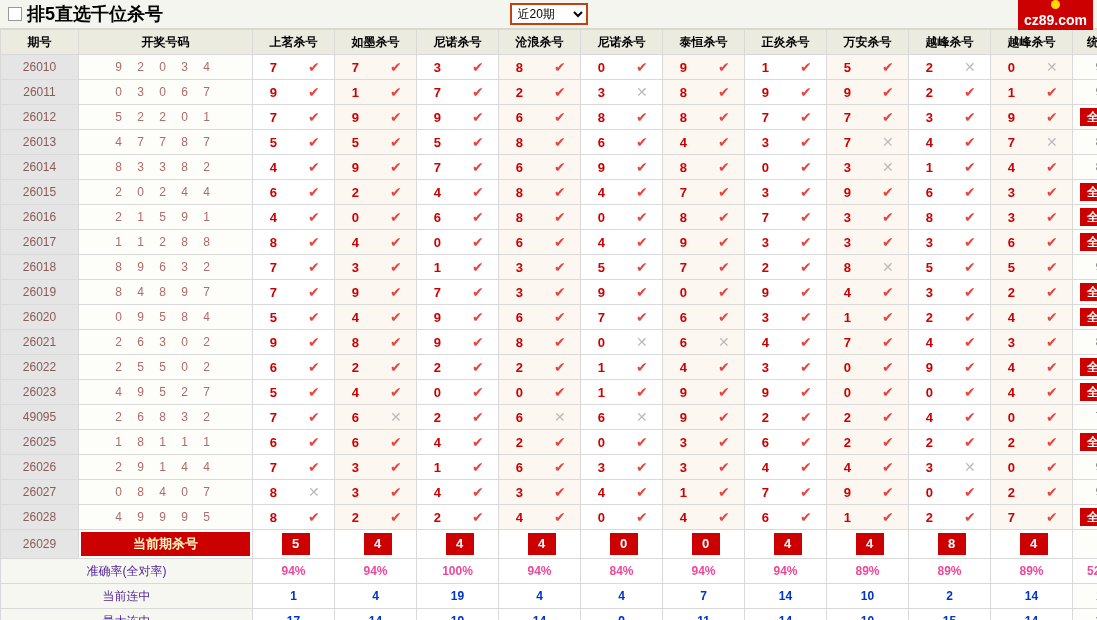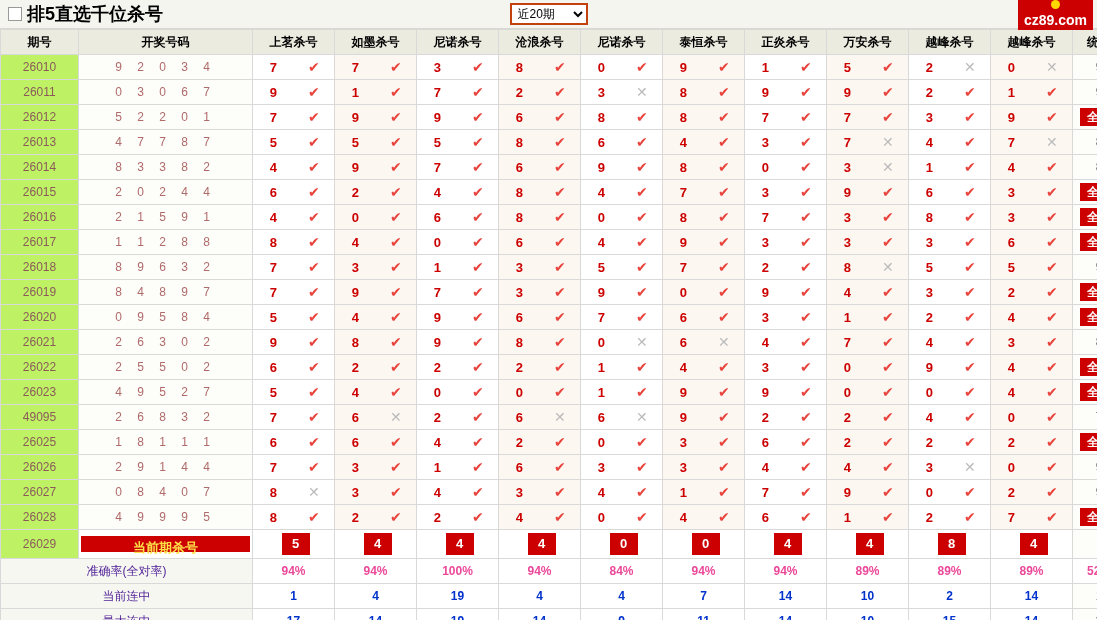--- a/index.html
+++ b/index.html
@@ -113,21 +113,21 @@
     height: 26px;
     font-size: 12px;
   }
   .col-period { width: 78px; }
   .col-open   { width: 174px; }
   .col-kill   { width: 82px; }
   .col-stat   { width: 53px; }
 
   td.period {
     color: #8a5a5a;
-    background: #bef264;
+    background: #e5e5e5;
     font-size: 12px;
   }
   td.opennum {
     background: #fdfdfa;
     color: #b06a6a;
     letter-spacing: 6px;
     font-size: 12px;
     padding-left: 6px;
   }
   .kc {
@@ -165,25 +165,25 @@
     font-weight: bold;
     font-size: 12px;
     padding: 2px 7px;
     line-height: 14px;
   }
 
   
   tr.current td { height: 28px; }
   .cur-label {
     background: #cc0000;
-    color: #fde047;
+    color: #fef9c3;
     font-weight: bold;
     font-size: 13px;
     display: block;
-    height: 16px;
+    height: 24px;
     line-height: 24px;
     margin: 1px 2px;
   }
   .cur-num {
     background: #cc0000;
     color: #ffffff;
     font-weight: bold;
     font-size: 13px;
     display: inline-block;
     width: 28px;

